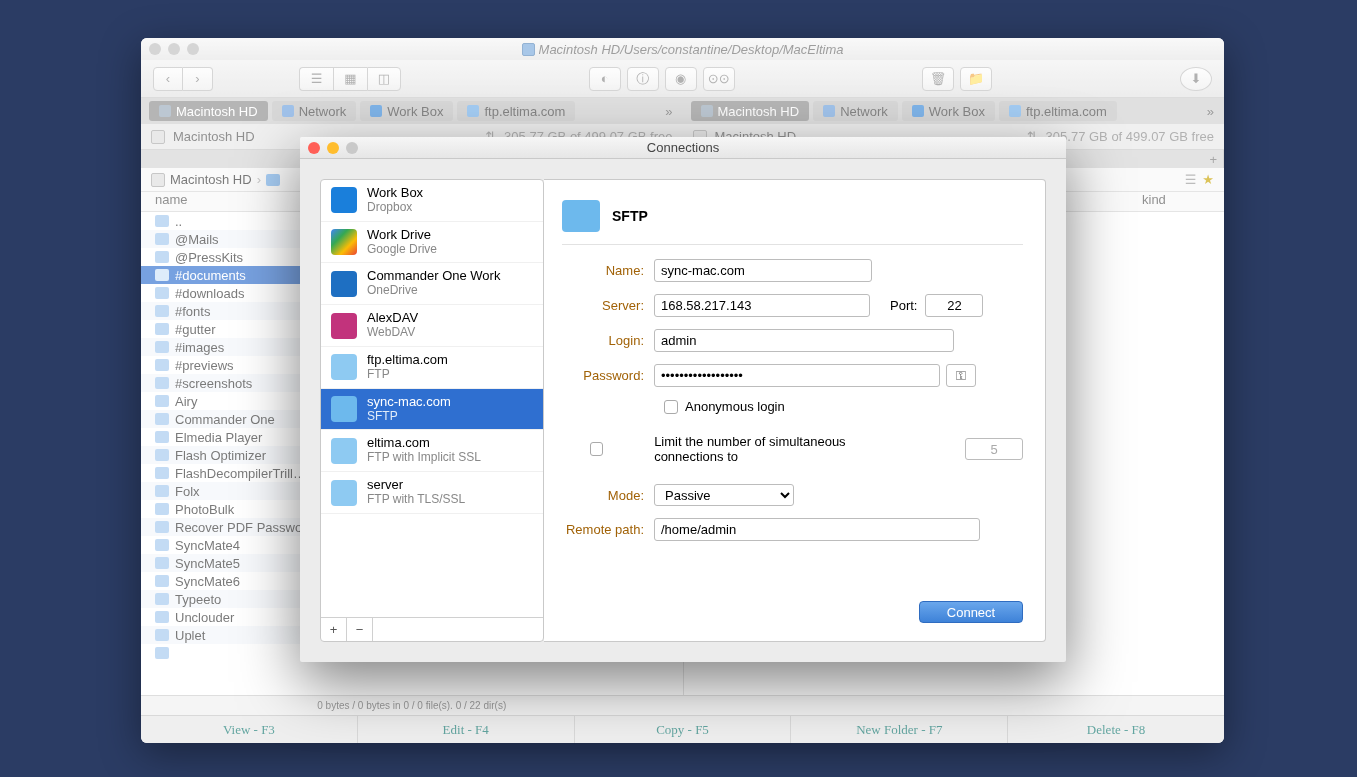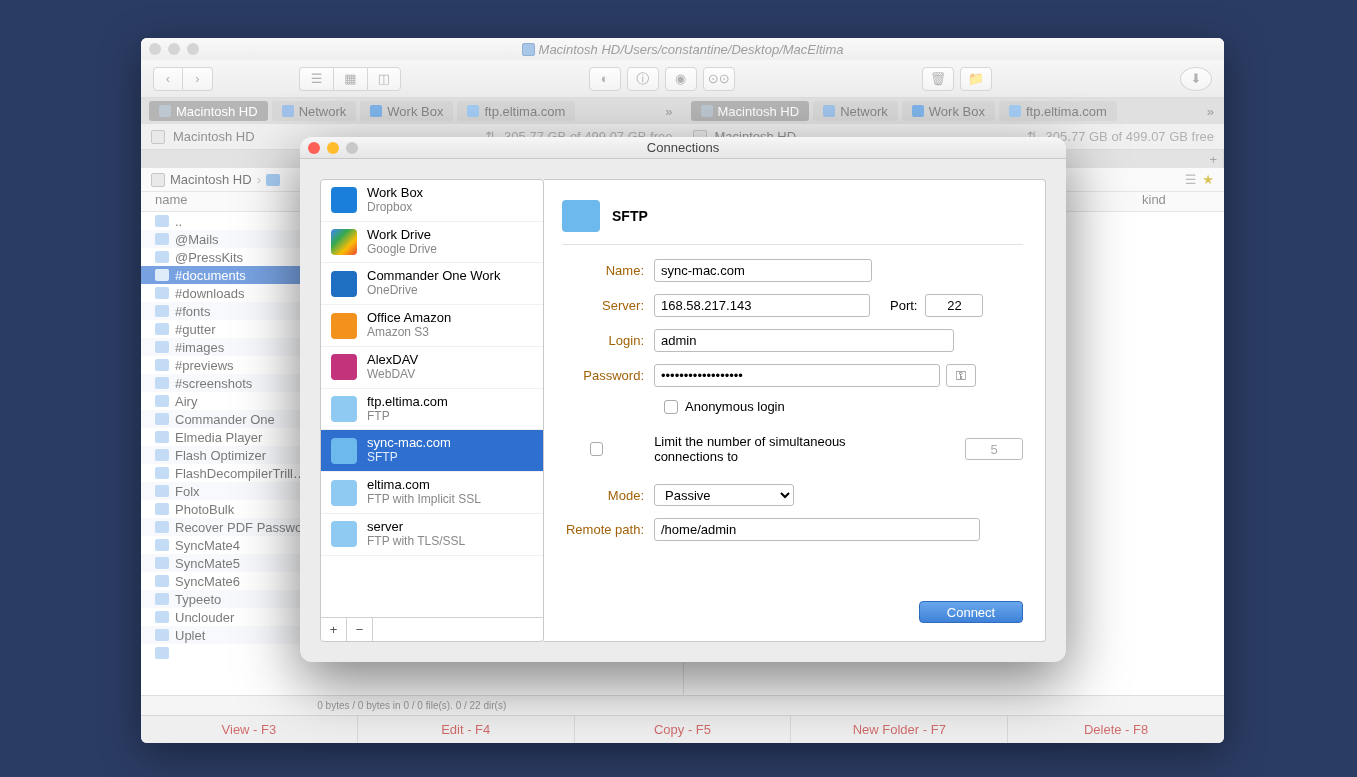--- a/index.html
+++ b/index.html
@@ -58,25 +58,25 @@
 .row.sel{background:#2f6fd0; color:#fff;}
 .row .fic{width:14px;height:12px;background:#a3c8ef;border-radius:2px;margin-right:6px;}
 .row.sel .fic{background:#cde2f8;}
 .row .nm{flex:1; white-space:nowrap; overflow:hidden; text-overflow:ellipsis;}
 .row .dt{width:106px; color:#555;} .row .kd{width:82px; color:#555; white-space:nowrap; overflow:hidden;}
 .row.sel .dt,.row.sel .kd{color:#fff;}
 .footer{position:absolute; bottom:0; left:0; right:0; }
 .statrow{height:20px; background:#f0f0f0; border-top:1px solid #ccc; display:flex;}
 .stathalf{width:50%; text-align:center; font-size:10px; color:#666; line-height:20px;}
 .fnrow{height:28px; background:#e7e7e7; border-top:1px solid #c5c5c5; display:flex;}
-.fnbtn{flex:1; border-right:1px solid #c5c5c5; display:flex; align-items:center; justify-content:center; font-size:13px; color:#b91c1c;}
+.fnbtn{flex:1; border-right:1px solid #c5c5c5; display:flex; align-items:center; justify-content:center; font-size:13px; color:#0f766e;font-family:Liberation Serif, serif;}
 .fnbtn:last-child{border-right:0;}
 
 
-.modal{position:absolute; left:300px; top:137px; width:766px; height:525px; background:#ececec; border-radius:12px; box-shadow:0 20px 60px rgba(0,0,0,.5); overflow:hidden;}
+.modal{position:absolute; left:300px; top:137px; width:766px; height:525px; background:#ececec; border-radius:2px; box-shadow:0 20px 60px rgba(0,0,0,.5); overflow:hidden;}
 .mo-title{height:22px; background:linear-gradient(#f6f6f6,#e6e6e6); display:flex; align-items:center; padding:0 8px; position:relative; border-bottom:1px solid #c9c9c9;}
 .mo-title .name{position:absolute; left:0; right:0; text-align:center; color:#444;}
 .mo-title .tl.red{background:#ff5f57;} .mo-title .tl.yel{background:#ffbd2e;} .mo-title .tl.grn{background:#c9c9c9;}
 .mo-body{display:flex; height:calc(100% - 22px);}
 .mo-side{width:224px; background:#fff; border:1px solid #c9c9c9; margin:20px 0 20px 20px; border-radius:4px; display:flex; flex-direction:column; overflow:hidden;}
 .conn-list{flex:1; overflow:auto;}
 .conn{display:flex; align-items:center; gap:10px; padding:6px 10px; border-bottom:1px solid #f0f0f0;}
 .conn.sel{background:#2f6fd0; color:#fff;}
 .cic{width:26px;height:26px;border-radius:4px;display:flex;align-items:center;justify-content:center;color:#fff;font-size:11px;font-weight:bold;}
 .ci-dbx{background:#1a7fdb;} .ci-gd{background:linear-gradient(135deg,#4285f4,#34a853,#fbbc05,#ea4335);} 
@@ -456,27 +456,20 @@
             </div>
           </div>
           <div class="conn">
             <div class="cic ci-od"></div>
             <div class="txt">
               <div class="nm">Commander One Work</div>
               <div class="sub">OneDrive</div>
             </div>
           </div>
           <div class="conn">
-            <div class="cic ci-s3"></div>
-            <div class="txt">
-              <div class="nm">Office Amazon</div>
-              <div class="sub">Amazon S3</div>
-            </div>
-          </div>
-          <div class="conn">
             <div class="cic ci-wd"></div>
             <div class="txt">
               <div class="nm">AlexDAV</div>
               <div class="sub">WebDAV</div>
             </div>
           </div>
           <div class="conn">
             <div class="cic ci-ftp"></div>
             <div class="txt">
               <div class="nm">ftp.eltima.com</div>

